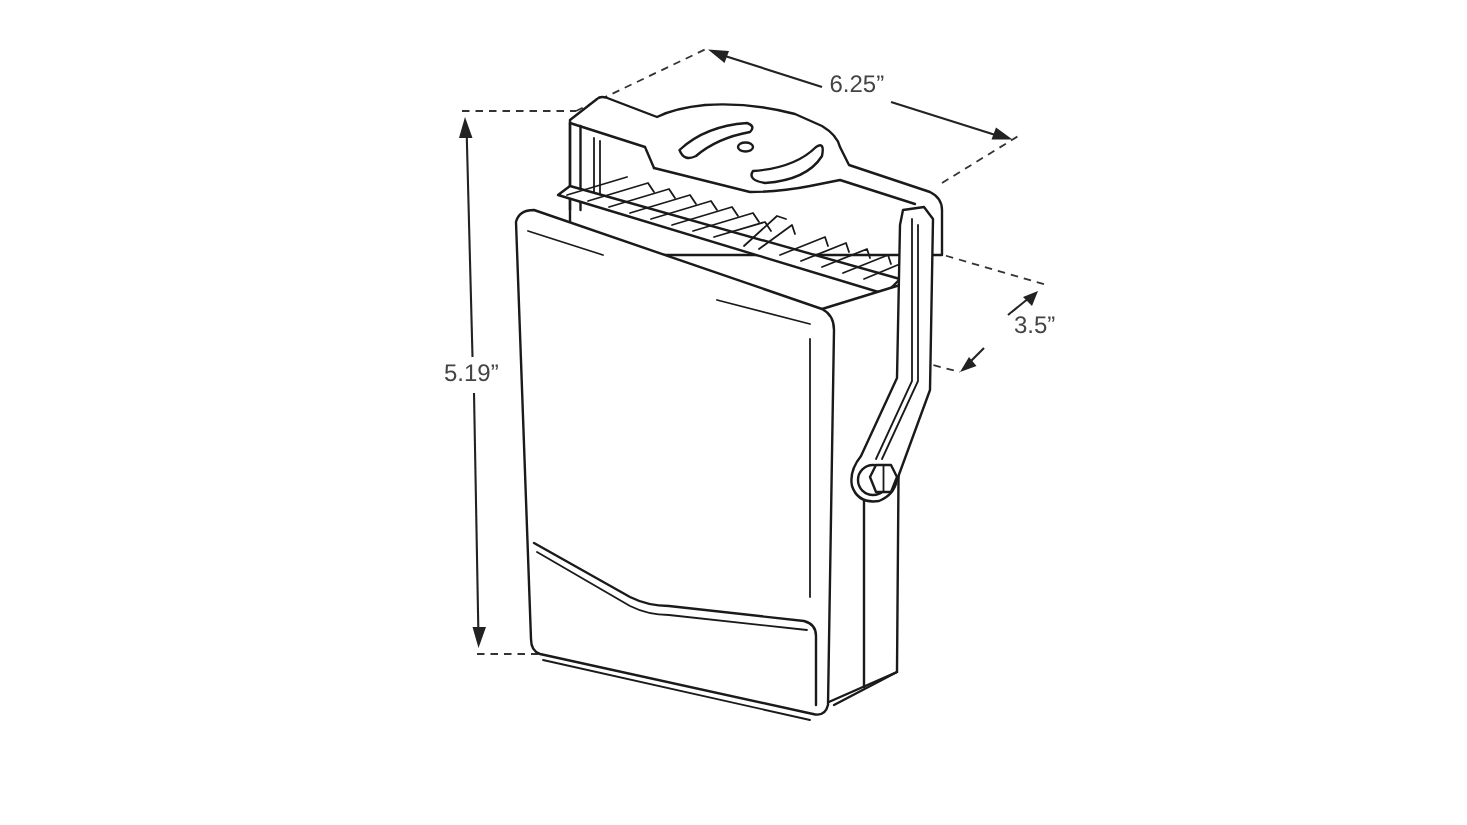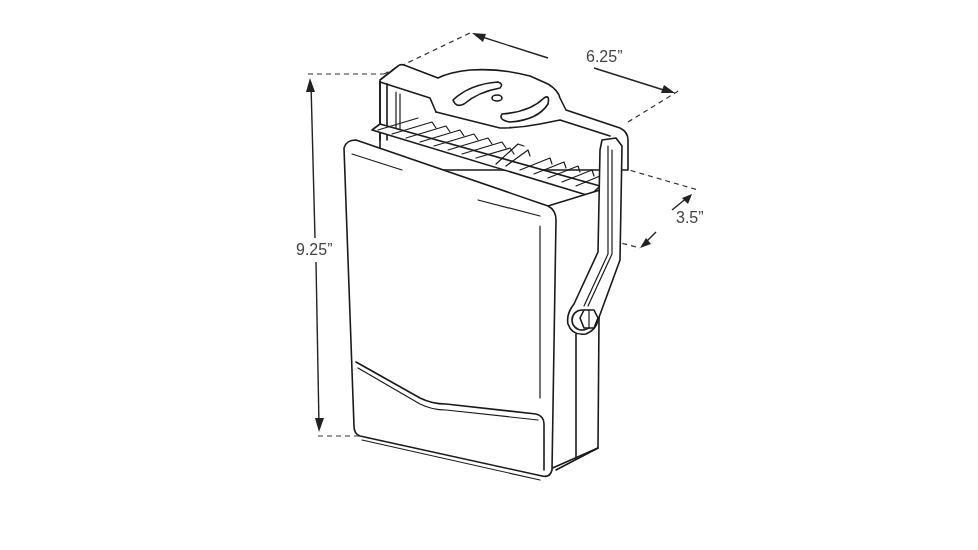--- a/index.html
+++ b/index.html
@@ -104,15 +104,15 @@
     <path class="face" d="M602,140 L616,138 L622,146 L620,260 L598,320 Q596,330 586,334 Q572,336 568,324 Q566,314 574,304 L598,252 L600,150 Z"></path>
     <path class="ln-thin" d="M608,146 L608,254 L584,306"></path>
     <path class="ln-thin" d="M612,150 L612,254 L588,306"></path>
 
     <circle class="face" cx="582" cy="320" r="10"></circle>
     <path class="face" d="M584,310 L594,310 L598,318 L594,328 L584,328 L580,318 Z"></path>
     <path class="ln-thin" d="M589,310 L589,328"></path>
   </g>
 </svg>
 
-<div class="label" style="left:584px; top:48px;">6.25”</div>
-<div class="label" style="left:294px; top:241px;">9.25”</div>
+<div class="label" style="left:551px; top:48px;">6.25”</div>
+<div class="label" style="left:294px; top:241px;">5.19”</div>
 <div class="label" style="left:674px; top:209px;">3.5”</div>
 
 </body></html>

